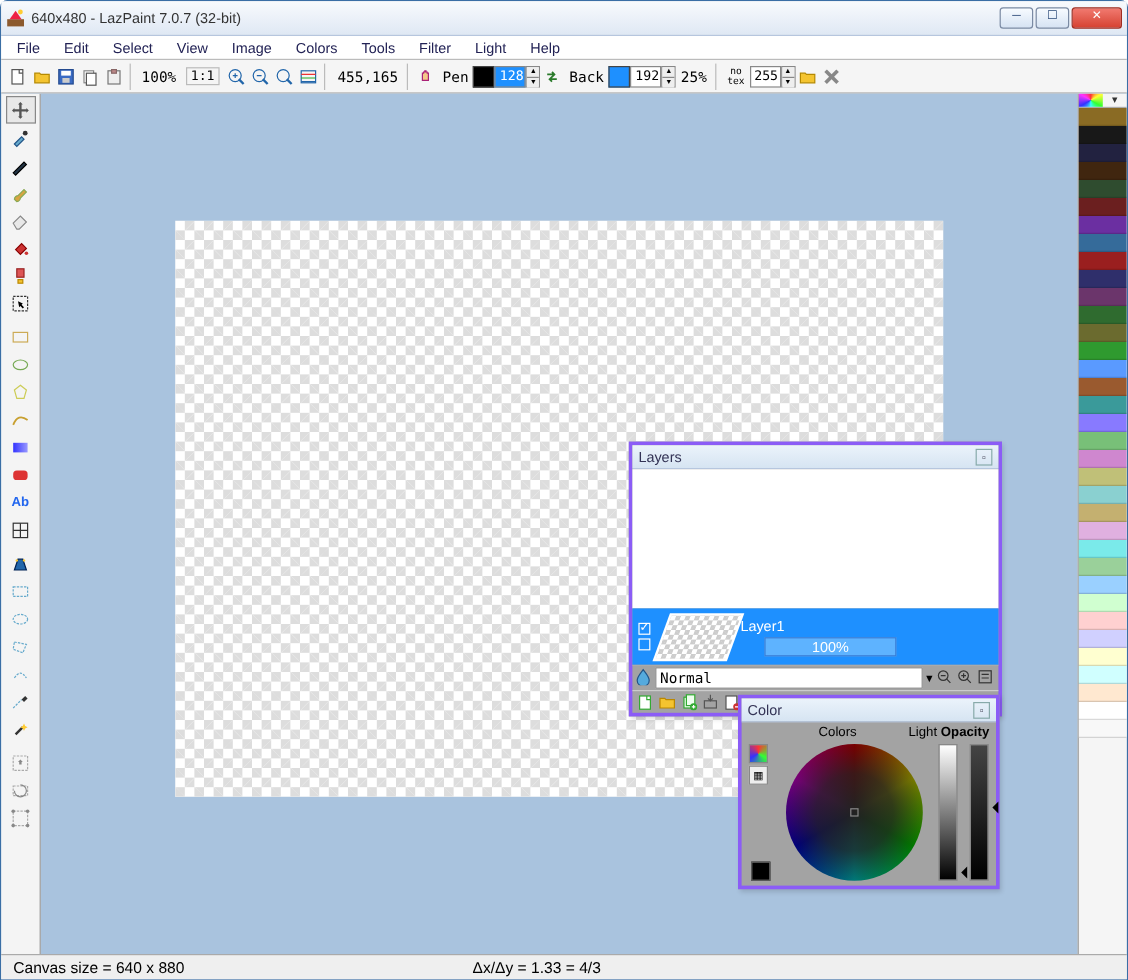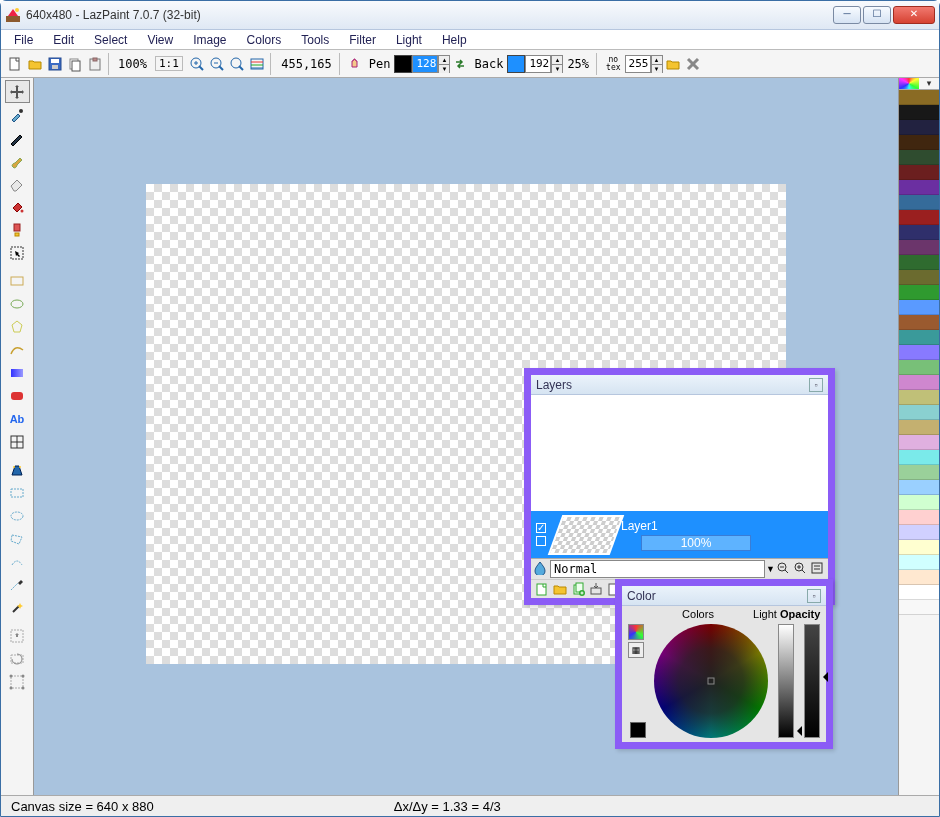--- a/index.html
+++ b/index.html
@@ -34,21 +34,21 @@
   linear-gradient(45deg,#ddd 25%,transparent 25%),linear-gradient(-45deg,#ddd 25%,transparent 25%),
   linear-gradient(45deg,transparent 75%,#ddd 75%),linear-gradient(-45deg,transparent 75%,#ddd 75%);
   background-size: 16px 16px; background-position: 0 0,0 8px,8px -8px,-8px 0; }
 .color-strip { width: 41px; background: #f5f5f5; border-left: 1px solid #999; display: flex; flex-direction: column; align-items: stretch; }
 .color-strip .hdr { height: 12px; display: flex; border-bottom: 1px solid #aaa; }
 .color-strip .hdr div { flex: 1; font-size: 9px; text-align: center; }
 .color-strip .c { height: 15px; border-bottom: 1px solid rgba(0,0,0,.15); }
 .statusbar { height: 21px; background: #efefef; border-top: 1px solid #aaa; display: flex; align-items: center; font-family: monospace; font-size: 13px; padding-left: 10px; }
 .statusbar .s2 { margin-left: 240px; }
 
-.panel { position: absolute; background: #e5e5e5; border: 7px solid #8b5cf6; font-size: 12px; box-shadow: 2px 2px 4px rgba(0,0,0,.15); }
+.panel { position: absolute; background: #a3a3a3; border: 3px solid #8b5cf6; font-size: 12px; box-shadow: 2px 2px 4px rgba(0,0,0,.15); }
 .panel .phdr { height: 20px; background: linear-gradient(#ebf3fb,#d6e4f2); border-bottom: 1px solid #b6c6de; display: flex; align-items: center; padding: 0 5px; color: #335; }
 .panel .phdr .grow { flex: 1; }
 .panel .pclose { width: 14px; height: 14px; border: 1px solid #8aa; font-size: 9px; text-align: center; line-height: 12px; color: #556; }
 .layers-body { background: #fff; height: 116px; }
 .layer-row { height: 47px; background: #1e90ff; color: #fff; display: flex; align-items: center; }
 .layer-row .vis { width: 20px; display: flex; flex-direction: column; align-items: center; gap: 3px; font-size: 10px; }
 .layer-row .thumb { width: 62px; height: 40px; background: #fff; margin: 0 4px; transform: skewX(-20deg); position: relative; }
 .layer-row .thumb .chk { position: absolute; inset: 2px; background-image: linear-gradient(45deg,#ccc 25%,transparent 25%),linear-gradient(-45deg,#ccc 25%,transparent 25%),linear-gradient(45deg,transparent 75%,#ccc 75%),linear-gradient(-45deg,transparent 75%,#ccc 75%); background-size: 8px 8px; background-position: 0 0,0 4px,4px -4px,-4px 0; }
 .layer-row .info { flex: 1; display: flex; flex-direction: column; gap: 2px; padding-right: 4px; }
 .layer-row .lname { font-size: 12px; }

